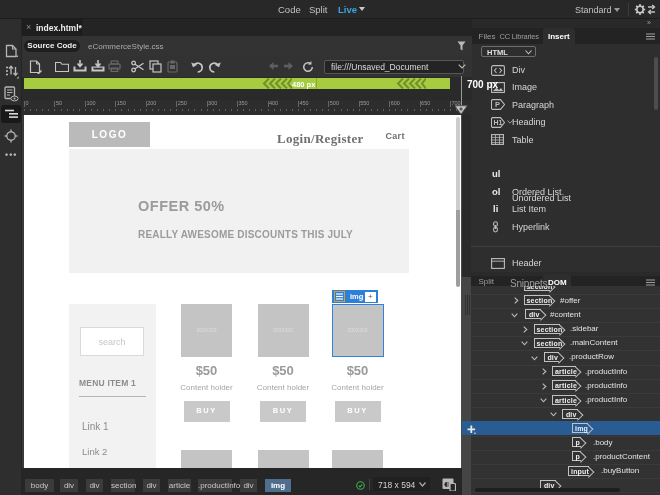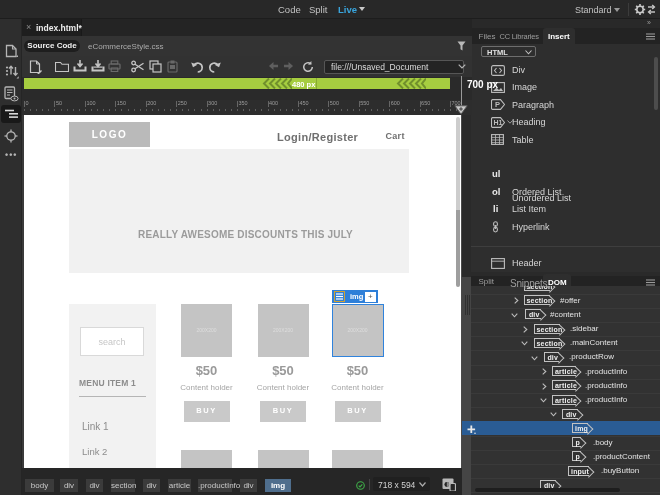--- a/index.html
+++ b/index.html
@@ -306,24 +306,25 @@
     <i class="abs" style="left:428.0px;top:1px;width:1px;height:5.5px;background:#666666;"></i>
     <i class="abs" style="left:429.5px;top:0px;color:#9b9b9b;font-size:5.5px;font-style:normal;">700</i>
     <i class="abs" style="left:428.0px;top:8.5px;width:1px;height:2.5px;background:#5f5f5f;"></i>
     <i class="abs" style="left:434.1px;top:8.5px;width:1px;height:2.5px;background:#5f5f5f;"></i>
   </div>
 
   <div class="abs" style="left:22px;top:114.5px;width:440px;height:353.5px;background:#3a3a3a;">
     <div class="abs" style="left:2px;top:0;width:431px;height:353.5px;background:#ffffff;overflow:hidden;" id="page">
 
       <div class="abs" style="left:45px;top:7.5px;width:81px;height:24.5px;background:#bababa;text-align:center;line-height:25px;color:#ffffff;font-size:10px;font-weight:bold;letter-spacing:1.5px;">LOGO</div>
-      <span class="abs" style="left:253px;top:16px;color:#6f6f6f;font-size:11px;font-weight:bold;letter-spacing:0.3px;">Login/Register</span>
+      <span class="abs" style="left:253px;top:16px;color:#6f6f6f;font-size:13px;font-weight:bold;letter-spacing:0.3px;font-family:Liberation Serif, serif;">Login/Register</span>
       <span class="abs" style="left:361.5px;top:16px;color:#6f6f6f;font-size:9px;font-weight:bold;letter-spacing:0.3px;">Cart</span>
 
       <div class="abs" style="left:45px;top:34.5px;width:340px;height:124px;background:#f1f1f1;"></div>
+      <span class="abs" style="left:114px;top:83px;color:#9b9b9b;font-size:14.5px;font-weight:bold;letter-spacing:0.5px;">OFFER 50%</span>
       <span class="abs" style="left:114px;top:114px;color:#9b9b9b;font-size:10px;font-weight:bold;letter-spacing:0.2px;">REALLY AWESOME DISCOUNTS THIS JULY</span>
 
       <div class="abs" style="left:45px;top:189.5px;width:86.5px;height:166.5px;background:#f2f2f2;"></div>
       <div class="abs" style="left:56px;top:212.5px;width:64px;height:29px;background:#ffffff;border:1px solid #d9d9d9;text-align:center;line-height:29px;color:#c6c6c6;font-size:9px;">search</div>
       <span class="abs" style="left:55px;top:263.5px;color:#8d8d8d;font-size:8.5px;font-weight:bold;letter-spacing:0.2px;">MENU ITEM 1</span>
       <div class="abs" style="left:55px;top:281.5px;width:67px;height:1px;background:#b5b5b5;"></div>
       <span class="abs" style="left:58px;top:306.5px;color:#8d8d8d;font-size:10px;">Link 1</span>
       <span class="abs" style="left:58px;top:331.5px;color:#8d8d8d;font-size:9.5px;">Link 2</span>
 
       <div class="abs" style="left:157px;top:189.5px;width:51px;height:52.5px;background:#c4c4c4;text-align:center;line-height:52.5px;color:#dedede;font-size:5px;">200X200</div>

